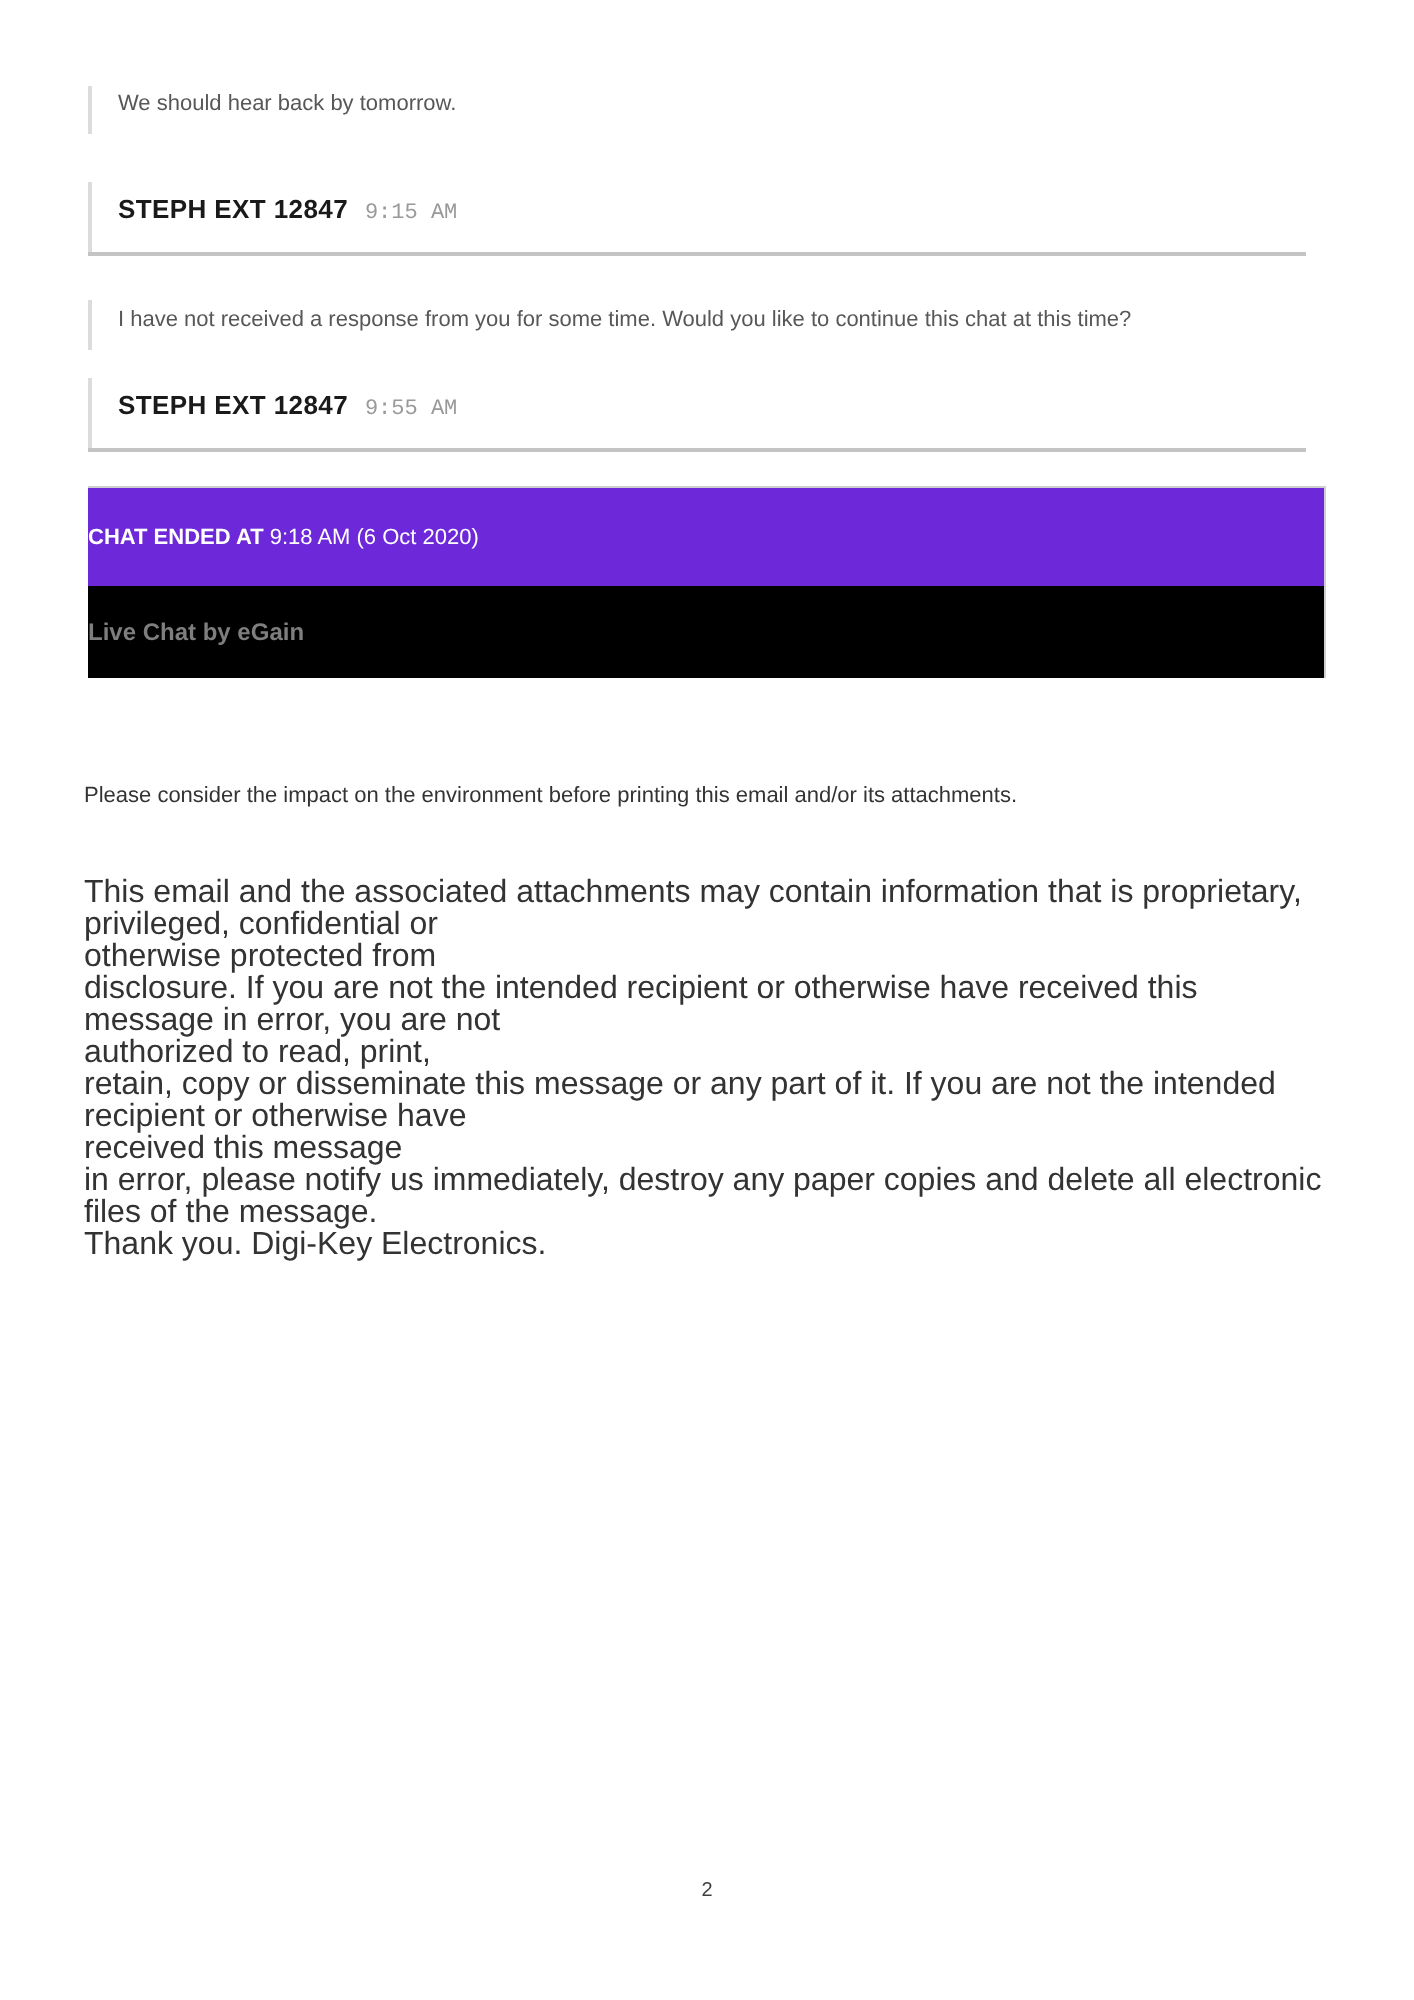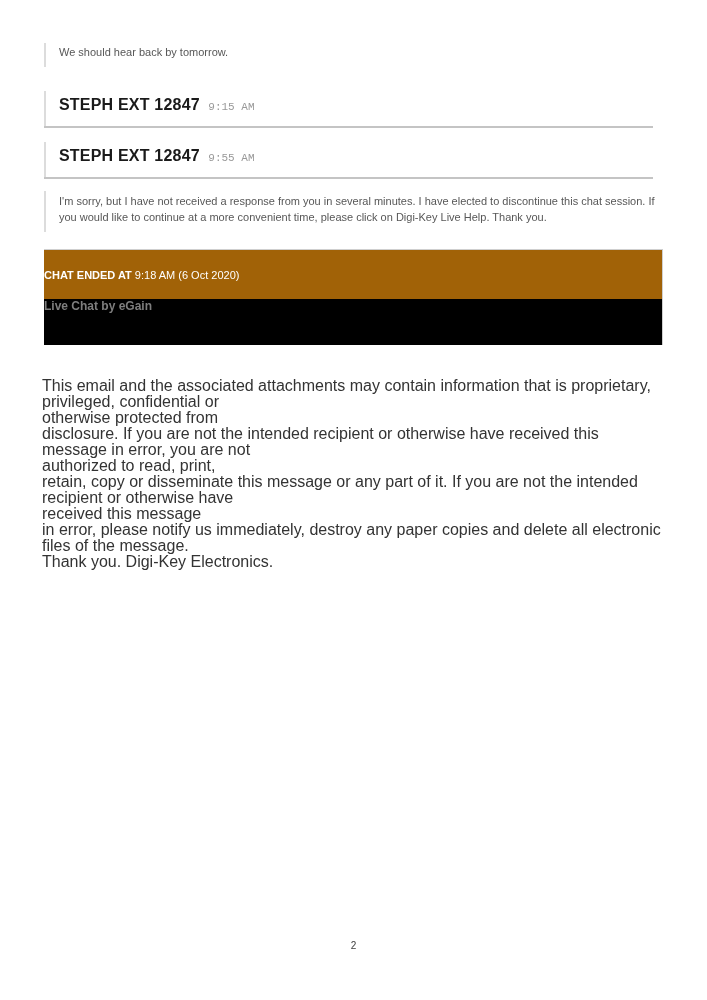--- a/index.html
+++ b/index.html
@@ -30,21 +30,21 @@
   .msg.first {
     line-height: 15px;
   }
   
   .hdr {
     margin: 0 44px;
     border-left: 2px solid #dcdcdc;
     padding: 5px 0 12px 13px;
   }
   .hdr .name {
-    font-size: 16px;
+    font-size: 13px;
     font-weight: bold;
     color: #1a1a1a;
     letter-spacing: 0.2px;
   }
   .hdr .time {
     font-size: 11px;
     color: #999999;
     margin-left: 4px;
     font-family: Liberation Mono, monospace;
   }
@@ -74,21 +74,21 @@
   .bar-ended .lbl {
     font-weight: bold;
     white-space: pre;
   }
   .bar-ended .tm {
     white-space: pre;
   }
   .bar-brand {
     height: 46px;
     display: flex;
-    align-items: flex-start;
+    align-items: center;
     font-size: 12px;
     font-weight: bold;
     color: #7e7e7e;
     border-right: 1px solid #cfcfcf;
     box-sizing: border-box;
   }
   
   .env {
     margin: 52px 44px 0 42px;
     font-size: 11px;
@@ -119,39 +119,40 @@
   <div class="content">
 
     <div class="msg first">We should hear back by tomorrow.</div>
 
     <div class="hdr mt24">
       <span class="name">STEPH EXT 12847</span>
       <span class="time">9:15 AM</span>
     </div>
     <div class="rule"></div>
 
+    <div class="msg mt22">I have not received a response from you for some time. Would you like to continue this chat at this time?</div>
 
     <div class="hdr mt14">
       <span class="name">STEPH EXT 12847</span>
       <span class="time">9:55 AM</span>
     </div>
     <div class="rule"></div>
 
-    <div class="msg mt12">I'm sorry, but I have not received a response from you in several minutes. I have elected to discontinue this chat session. If you would like to continue at a more convenient time, please click on Digi-Key Live Help. Thank you.</div>
 
     <div class="bars">
-      <div class="bar-ended" style="background-color: #a16207; text-align: right;">
+      <div class="bar-ended" style="background-color: #6d28d9; text-align: right;">
         <span class="lbl">CHAT ENDED AT </span>
         <span class="tm">9:18 AM (6 Oct 2020)</span>
       </div>
       <div class="bar-brand" style="background-color: rgb(0, 0, 0);">
         <span>Live Chat by eGain</span>
       </div>
     </div>
 
+    <div class="env">Please consider the impact on the environment before printing this email and/or its attachments.</div>
 
     <div class="disclaimer">This email and the associated attachments may contain information that is proprietary, privileged, confidential or
 otherwise protected from
 disclosure.  If you are not the intended recipient or otherwise have received this message in error, you are not
 authorized to read, print,
 retain, copy or disseminate this message or any part of it.  If you are not the intended recipient or otherwise have
 received this message
 in error, please notify us immediately, destroy any paper copies and delete all electronic files of the message.
 Thank you.  Digi-Key Electronics.</div>
 

